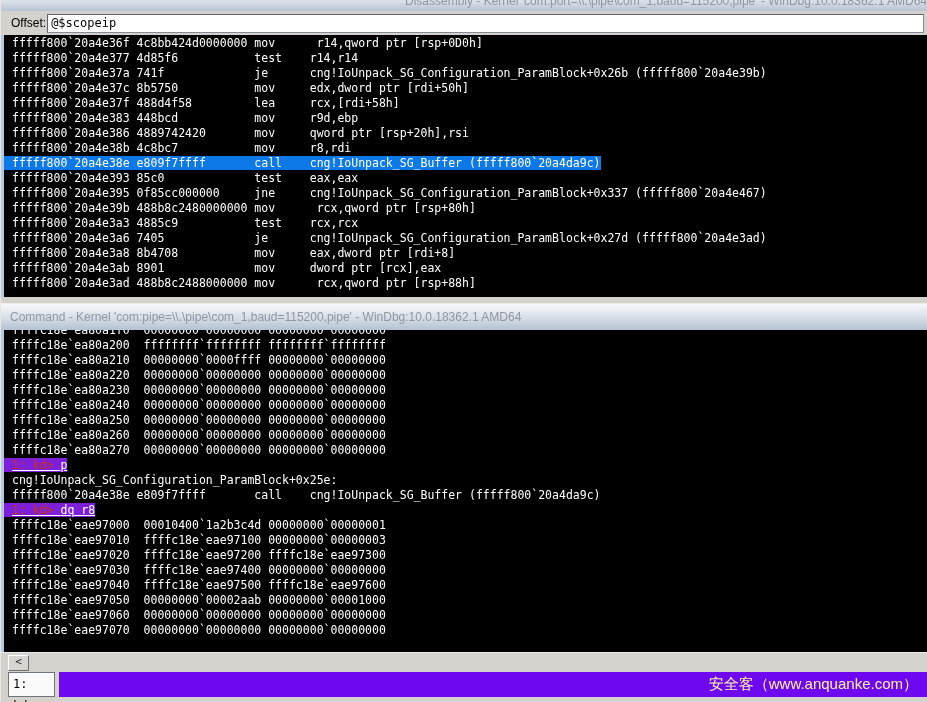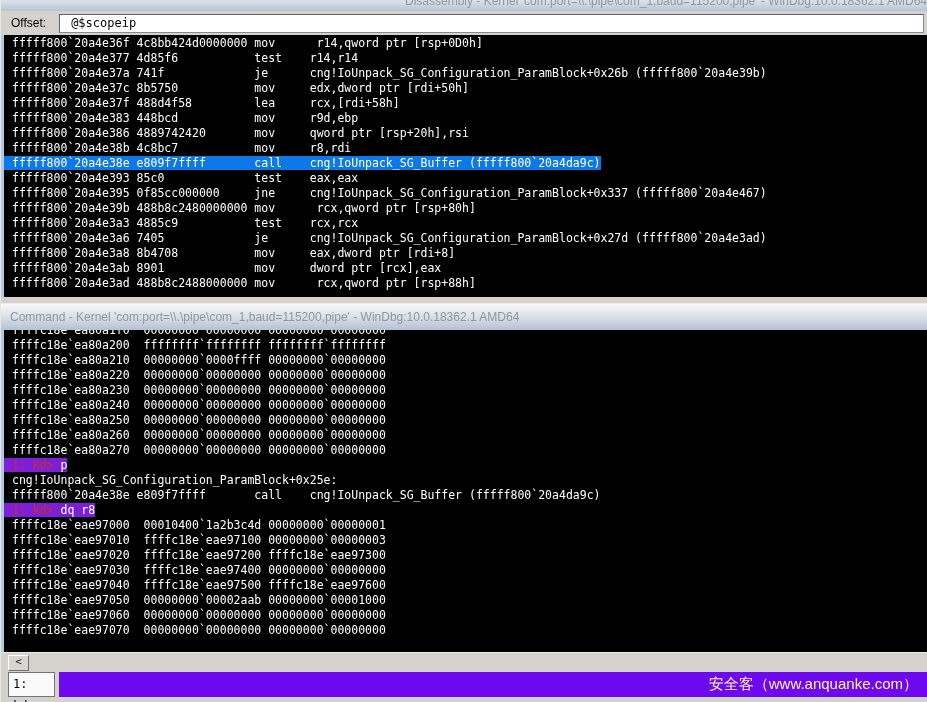--- a/index.html
+++ b/index.html
@@ -16,49 +16,50 @@
   .dis-titlebar { position:absolute; top:0; left:0; right:0; height:11px; overflow:hidden;text-align:right; }
   .dis-titlebar .inner { height:22px; line-height:22px; padding-left:9px; margin-top:-10px; }
   .cmd-titlebar {
     position:absolute; top:303px; left:0; right:0; height:27px;
     line-height:27px; padding-left:9px; box-sizing:border-box;
     border-top:1px solid #efede9;
   }
   
   .toolbar {
     position:absolute; top:11px; left:0; right:0; height:24px;
-    display:flex; align-items:center; gap:13px;
+    display:flex; align-items:center; gap:1px;
     padding:0 3px 0 10px; box-sizing:border-box; background:#d5d2cd;
   }
   .offset-label { font-size:12px; color:#000; }
   .offset-input {
     flex:1; height:17px; background:#fff; color:#000;
     border:1px solid #828godine;
     border:1px solid #848a93; border-top-color:#61666d; border-left-color:#61666d;
-    font-family:"DejaVu Sans Mono",monospace; font-size:12px; padding:0 11px;
+    font-family:"DejaVu Sans Mono",monospace; font-size:12px; padding:0 3px;
   }
   
   .console {
     background:var(--c-console_bg,#000); color:var(--c-console_fg,#fff);
     font-family:"DejaVu Sans Mono",monospace; font-size:11.5px; line-height:15px;
     white-space:pre; overflow:hidden; box-sizing:border-box;
     border-left:3px solid #b3c9e2;
   }
   .dis-content  { position:absolute; top:35px;  left:0; right:0; height:262px; padding:1px 0 0 8px; }
   .cmd-content  { position:absolute; top:330px; left:0; right:0; height:330px; padding:0 16px 0 8px; }
   .line { white-space:pre; height:15px; }
   .line .sel {
     background:var(--c-selection,#0d79e8);
     box-shadow:-8px 0 0 var(--c-selection,#0d79e8);
   }
   .line.clip { height:8px; overflow:hidden; }
   .line.clip .inner { position:relative; top:-7px; display:block; }
   .cmd-hl {
     background:var(--c-highlight,#7d1fd9);
     box-shadow:-8px 0 0 var(--c-highlight,#7d1fd9);
+    text-decoration:underline;
   }
   .cmd-prompt-red { color:var(--c-prompt_red,#c6331c); }
   
   .hscroll {
     position:absolute; top:652px; left:0; right:0; height:18px;
     background:#d5d2cd; border-top:1px solid #eae8e4;
   }
   .scroll-btn {
     position:absolute; left:7px; top:2px; width:19px; height:14px;
     background:#d8d5d0; border:1px solid;
@@ -95,21 +96,21 @@
       <div class="inner titlebar-grad">Disassembly - Kernel 'com:port=\\.\pipe\com_1,baud=115200,pipe' - WinDbg:10.0.18362.1 AMD64</div>
     </div>
     <div class="toolbar">
       <span class="offset-label">Offset:</span>
       <input class="offset-input" type="text" value="@$scopeip" style="">
     </div>
     <div class="console dis-content"><div class="line"><span>fffff800`20a4e36f 4c8bb424d0000000 mov      r14,qword ptr [rsp+0D0h]</span></div><div class="line"><span>fffff800`20a4e377 4d85f6           test    r14,r14</span></div><div class="line"><span>fffff800`20a4e37a 741f             je      cng!IoUnpack_SG_Configuration_ParamBlock+0x26b (fffff800`20a4e39b)</span></div><div class="line"><span>fffff800`20a4e37c 8b5750           mov     edx,dword ptr [rdi+50h]</span></div><div class="line"><span>fffff800`20a4e37f 488d4f58         lea     rcx,[rdi+58h]</span></div><div class="line"><span>fffff800`20a4e383 448bcd           mov     r9d,ebp</span></div><div class="line"><span>fffff800`20a4e386 4889742420       mov     qword ptr [rsp+20h],rsi</span></div><div class="line"><span>fffff800`20a4e38b 4c8bc7           mov     r8,rdi</span></div><div class="line"><span class="sel">fffff800`20a4e38e e809f7ffff       call    cng!IoUnpack_SG_Buffer (fffff800`20a4da9c)</span></div><div class="line"><span>fffff800`20a4e393 85c0             test    eax,eax</span></div><div class="line"><span>fffff800`20a4e395 0f85cc000000     jne     cng!IoUnpack_SG_Configuration_ParamBlock+0x337 (fffff800`20a4e467)</span></div><div class="line"><span>fffff800`20a4e39b 488b8c2480000000 mov      rcx,qword ptr [rsp+80h]</span></div><div class="line"><span>fffff800`20a4e3a3 4885c9           test    rcx,rcx</span></div><div class="line"><span>fffff800`20a4e3a6 7405             je      cng!IoUnpack_SG_Configuration_ParamBlock+0x27d (fffff800`20a4e3ad)</span></div><div class="line"><span>fffff800`20a4e3a8 8b4708           mov     eax,dword ptr [rdi+8]</span></div><div class="line"><span>fffff800`20a4e3ab 8901             mov     dword ptr [rcx],eax</span></div><div class="line"><span>fffff800`20a4e3ad 488b8c2488000000 mov      rcx,qword ptr [rsp+88h]</span></div></div>
   </div>
 
   <div>
-    <div class="cmd-titlebar titlebar-grad">Command - Kernel 'com:port=\\.\pipe\com_1,baud=115200,pipe' - WinDbg:10.0.18362.1 AMD64</div>
+    <div class="cmd-titlebar titlebar-grad">Command - Kernel 'com:pipe=\\.\pipe\com_1,baud=115200,pipe' - WinDbg:10.0.18362.1 AMD64</div>
     <div class="console cmd-content"><div class="line clip"><span class="inner">ffffc18e`ea80a1f0  00000000`00000000 00000000`00000000</span></div><div class="line"><span class="inner">ffffc18e`ea80a200  ffffffff`ffffffff ffffffff`ffffffff</span></div><div class="line"><span class="inner">ffffc18e`ea80a210  00000000`0000ffff 00000000`00000000</span></div><div class="line"><span class="inner">ffffc18e`ea80a220  00000000`00000000 00000000`00000000</span></div><div class="line"><span class="inner">ffffc18e`ea80a230  00000000`00000000 00000000`00000000</span></div><div class="line"><span class="inner">ffffc18e`ea80a240  00000000`00000000 00000000`00000000</span></div><div class="line"><span class="inner">ffffc18e`ea80a250  00000000`00000000 00000000`00000000</span></div><div class="line"><span class="inner">ffffc18e`ea80a260  00000000`00000000 00000000`00000000</span></div><div class="line"><span class="inner">ffffc18e`ea80a270  00000000`00000000 00000000`00000000</span></div><div class="line"><span class="cmd-hl"><span class="cmd-prompt-red">1: kd&gt; </span>p</span></div><div class="line"><span class="inner">cng!IoUnpack_SG_Configuration_ParamBlock+0x25e:</span></div><div class="line"><span class="inner">fffff800`20a4e38e e809f7ffff       call    cng!IoUnpack_SG_Buffer (fffff800`20a4da9c)</span></div><div class="line"><span class="cmd-hl"><span class="cmd-prompt-red">1: kd&gt; </span>dq r8</span></div><div class="line"><span class="inner">ffffc18e`eae97000  00010400`1a2b3c4d 00000000`00000001</span></div><div class="line"><span class="inner">ffffc18e`eae97010  ffffc18e`eae97100 00000000`00000003</span></div><div class="line"><span class="inner">ffffc18e`eae97020  ffffc18e`eae97200 ffffc18e`eae97300</span></div><div class="line"><span class="inner">ffffc18e`eae97030  ffffc18e`eae97400 00000000`00000000</span></div><div class="line"><span class="inner">ffffc18e`eae97040  ffffc18e`eae97500 ffffc18e`eae97600</span></div><div class="line"><span class="inner">ffffc18e`eae97050  00000000`00002aab 00000000`00001000</span></div><div class="line"><span class="inner">ffffc18e`eae97060  00000000`00000000 00000000`00000000</span></div><div class="line"><span class="inner">ffffc18e`eae97070  00000000`00000000 00000000`00000000</span></div></div>
 
     <div class="hscroll">
       <div class="scroll-btn">&lt;</div>
     </div>
 
     <div class="prompt-row">
       <div class="kd-box">1: kd&gt;</div>
       <div class="cmd-input-area">
         <input class="cmd-input" type="text" style="">

